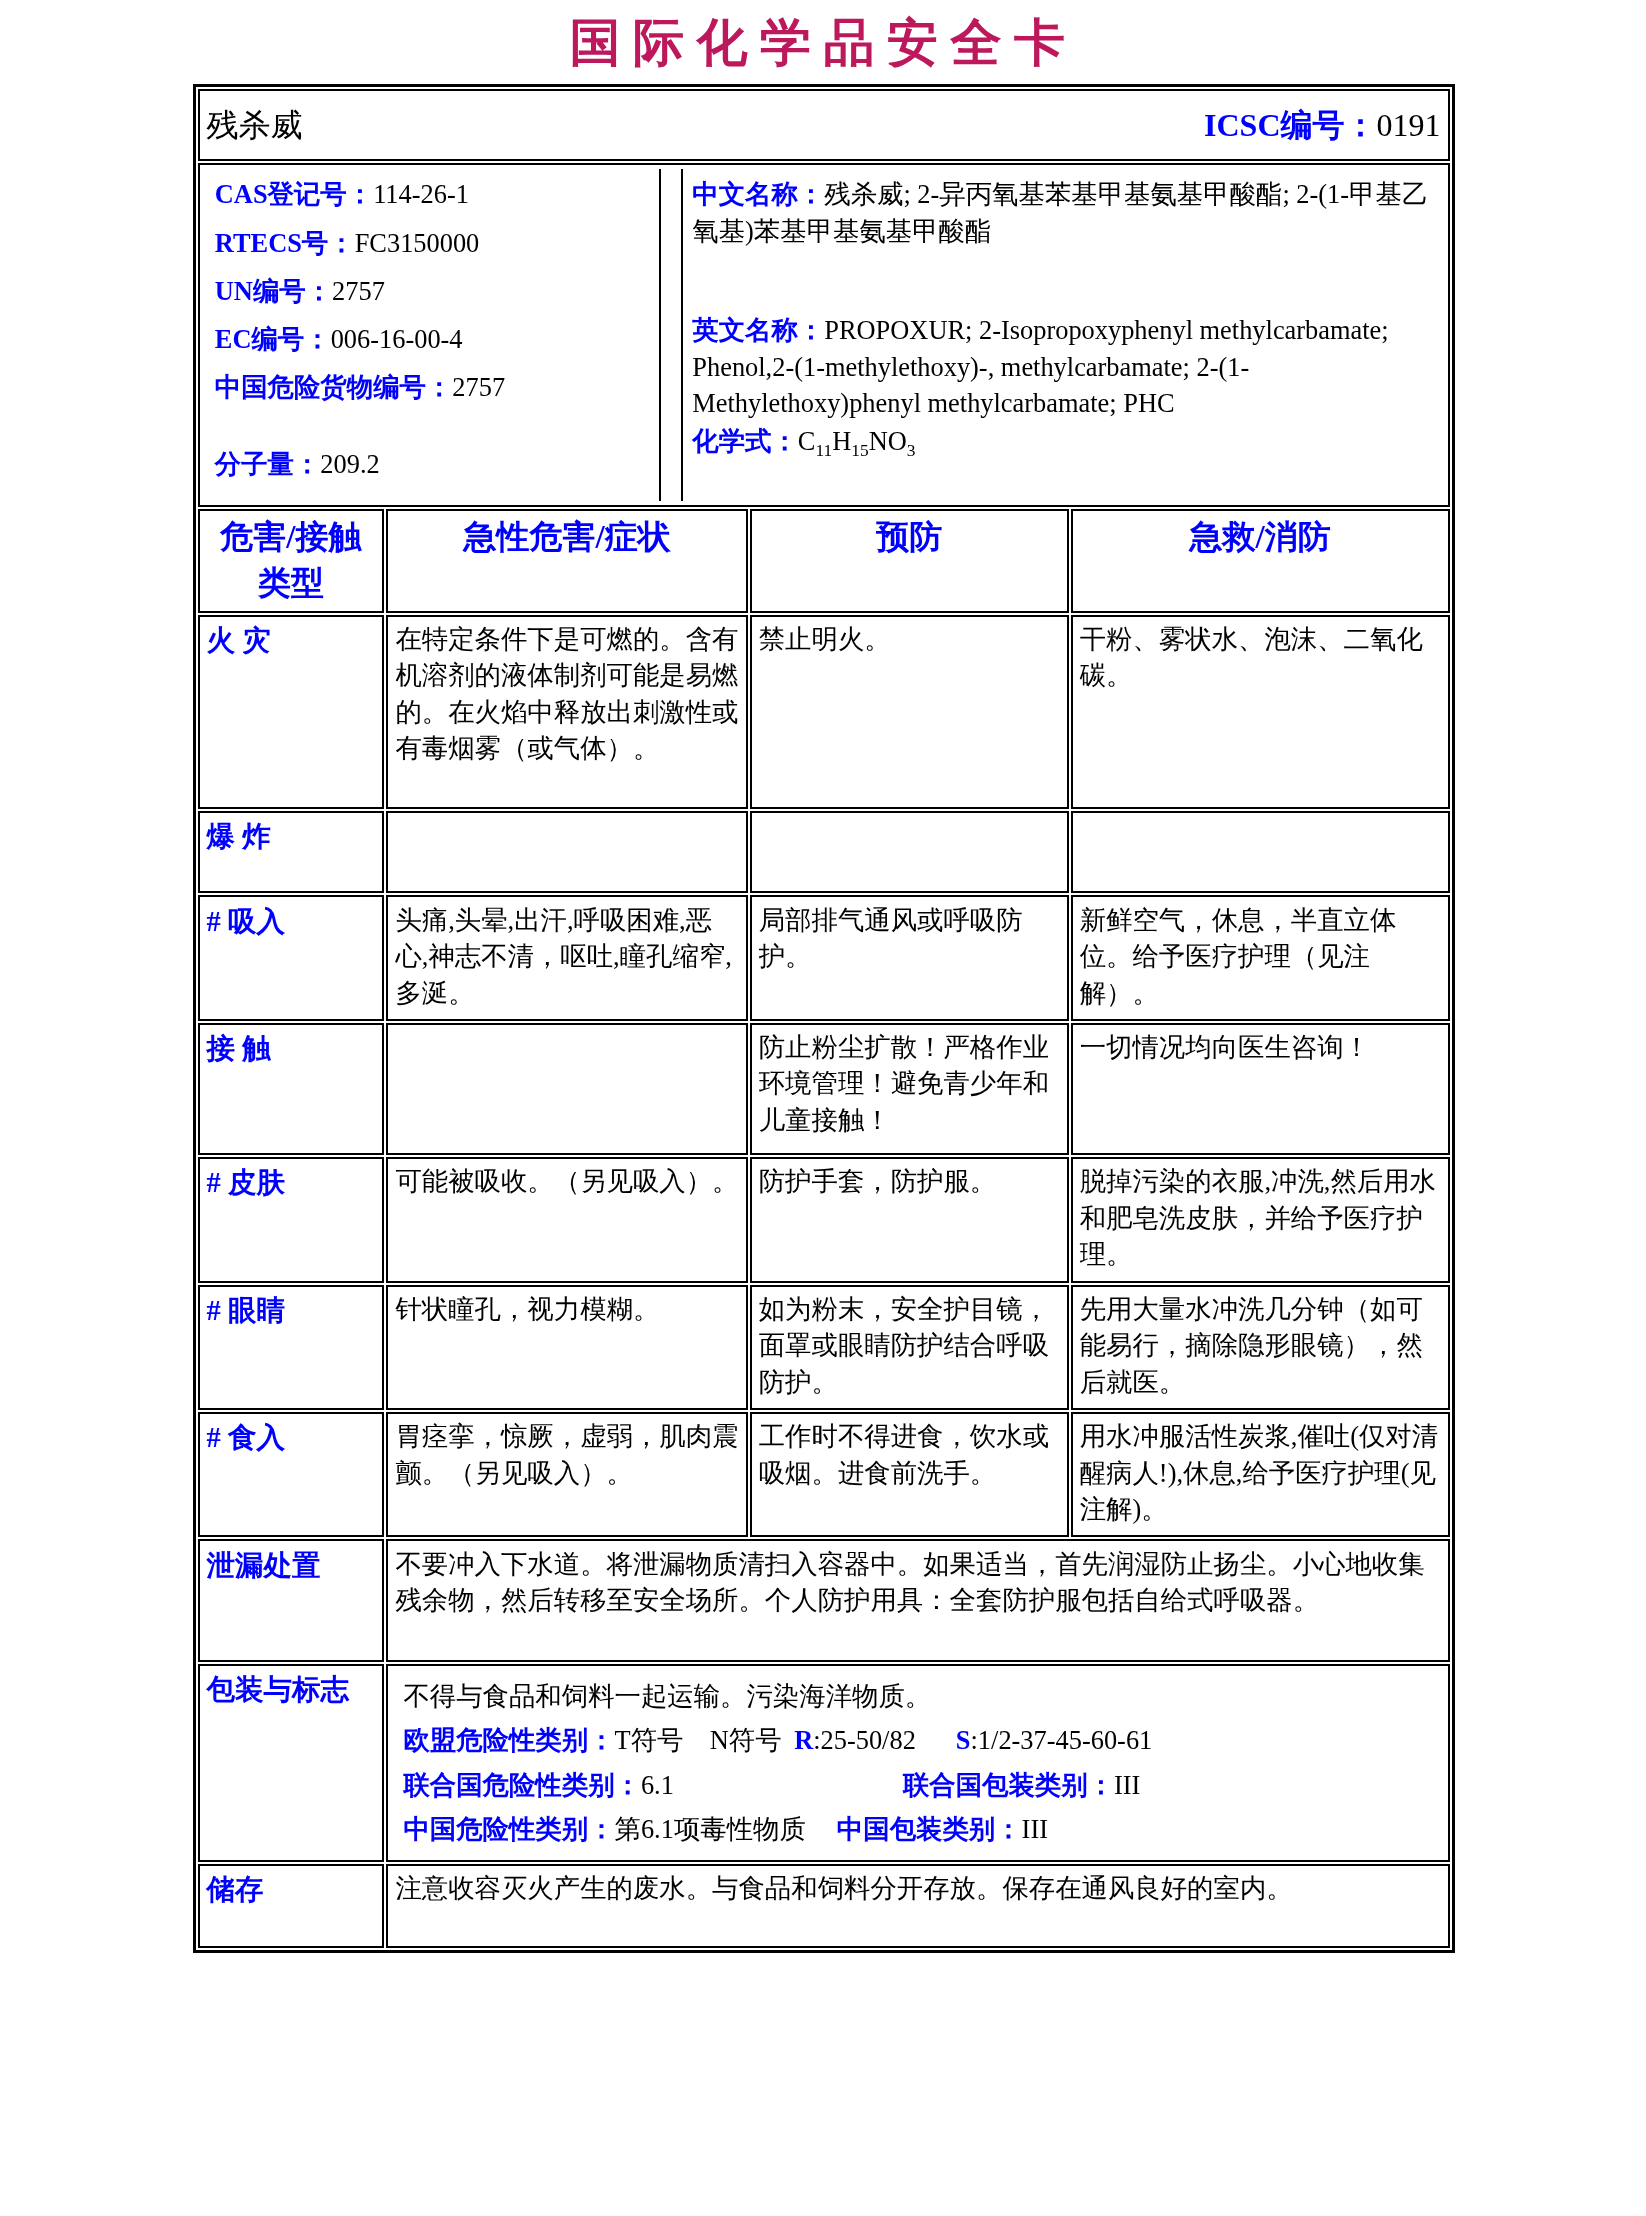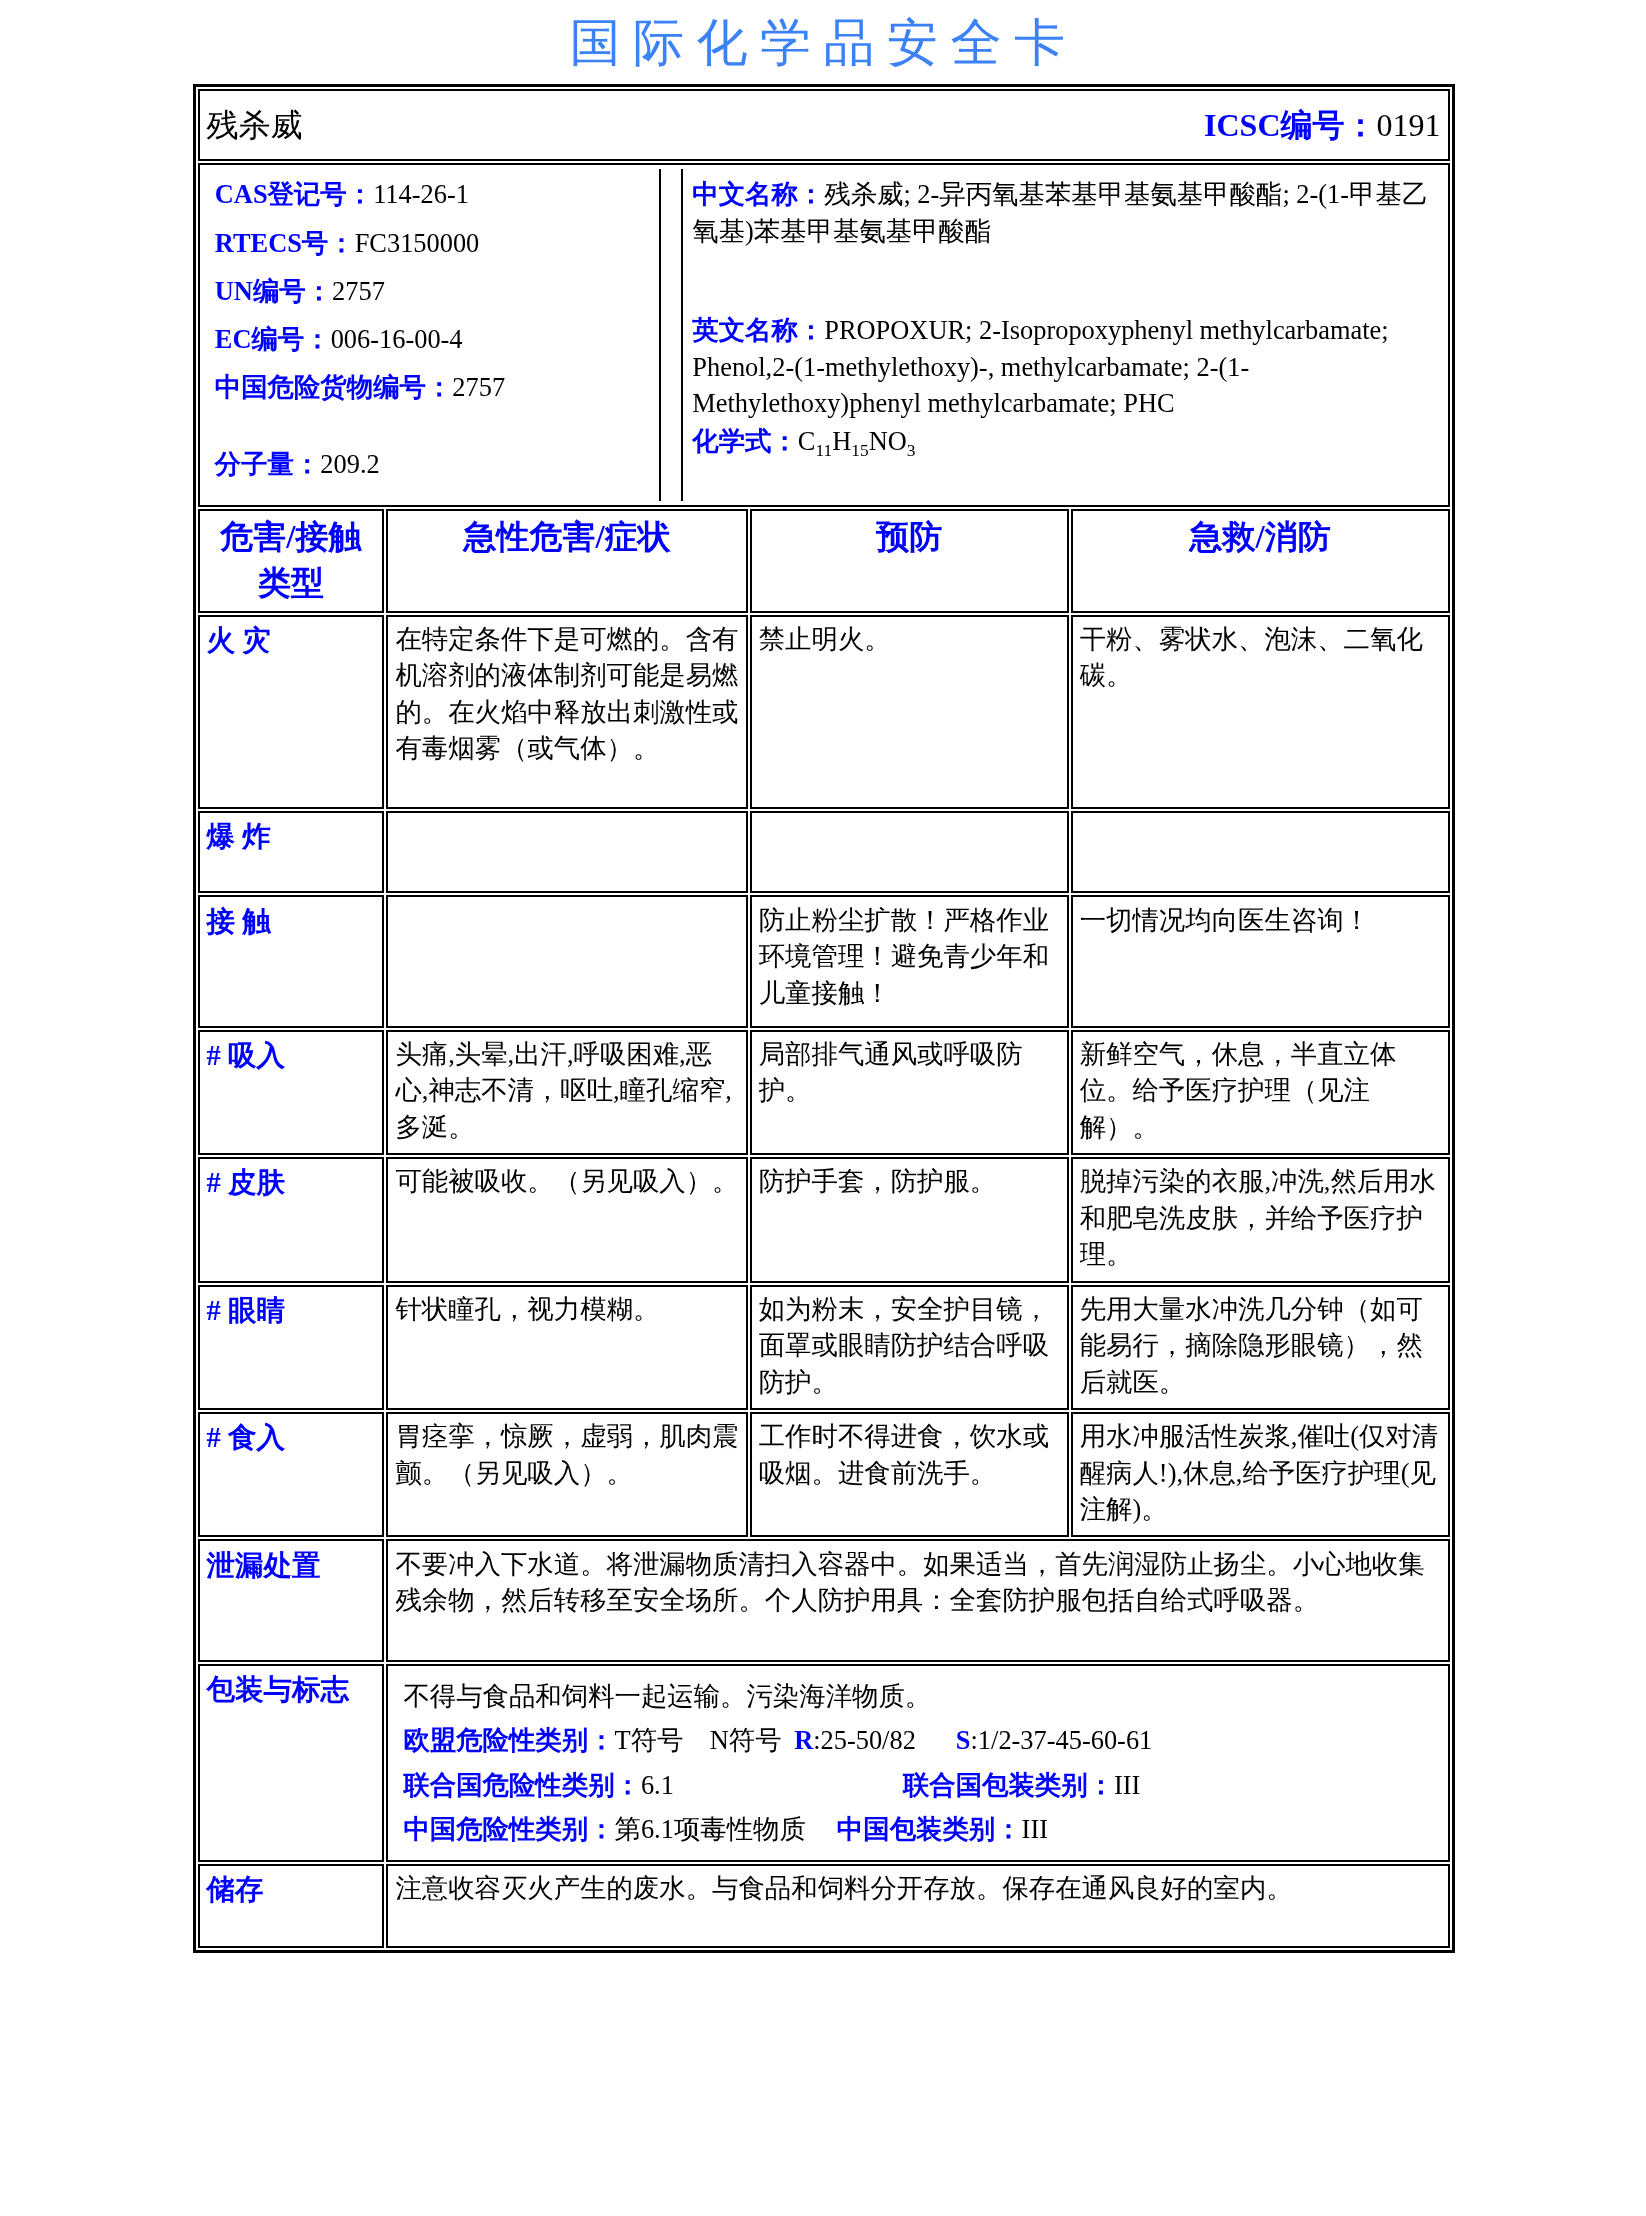--- a/index.html
+++ b/index.html
@@ -12,22 +12,22 @@
     height: 2216px;
     overflow: hidden;
     font-family: "Liberation Serif", "DejaVu Serif", serif;
     font-size: 26.4px;
     color: #000000;
   }
   .page { width: 1647px; height: 2216px; position: relative; }
 
   .main-title {
     text-align: center;
-    color: #3b82f6;
-    font-weight: normal;
+    color: #be185d;
+    font-weight: bold;
     font-size: 51px;
     letter-spacing: 12.5px;
     padding-top: 15.3px;
     line-height: 1.1;
     white-space: nowrap;
   }
 
   .card {
     width: 1256px;
     margin: 12.5px auto 0 auto;
@@ -171,31 +171,31 @@
       </tr>
 
       <tr>
         <td class="type-cell" style="height:70px">爆 炸</td>
         <td class="body-cell"></td>
         <td class="body-cell"></td>
         <td class="body-cell"></td>
       </tr>
 
       <tr>
-        <td class="type-cell" style="height:120px">接 触</td>
-        <td class="body-cell"></td>
-        <td class="body-cell">防止粉尘扩散！严格作业环境管理！避免青少年和儿童接触！</td>
-        <td class="body-cell">一切情况均向医生咨询！</td>
-      </tr>
-
-      <tr>
         <td class="type-cell" style="height:113px"># 吸入</td>
         <td class="body-cell">头痛,头晕,出汗,呼吸困难,恶心,神志不清，呕吐,瞳孔缩窄,多涎。</td>
         <td class="body-cell">局部排气通风或呼吸防护。</td>
         <td class="body-cell">新鲜空气，休息，半直立体位。给予医疗护理（见注解）。</td>
+      </tr>
+
+      <tr>
+        <td class="type-cell" style="height:120px">接 触</td>
+        <td class="body-cell"></td>
+        <td class="body-cell">防止粉尘扩散！严格作业环境管理！避免青少年和儿童接触！</td>
+        <td class="body-cell">一切情况均向医生咨询！</td>
       </tr>
 
       <tr>
         <td class="type-cell" style="height:113px"># 皮肤</td>
         <td class="body-cell">可能被吸收。（另见吸入）。</td>
         <td class="body-cell">防护手套，防护服。</td>
         <td class="body-cell">脱掉污染的衣服,冲洗,然后用水和肥皂洗皮肤，并给予医疗护理。</td>
       </tr>
 
       <tr>

